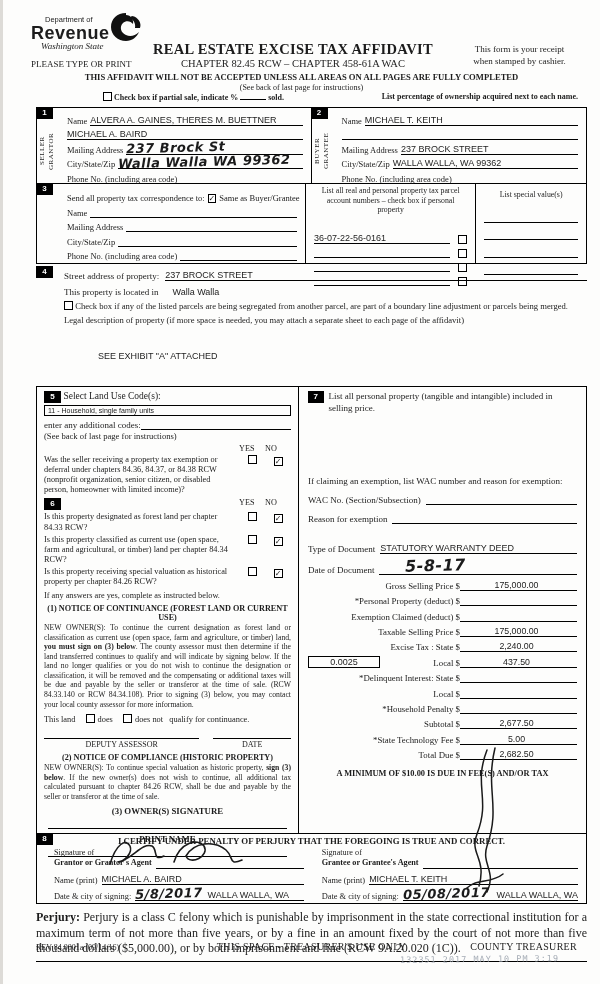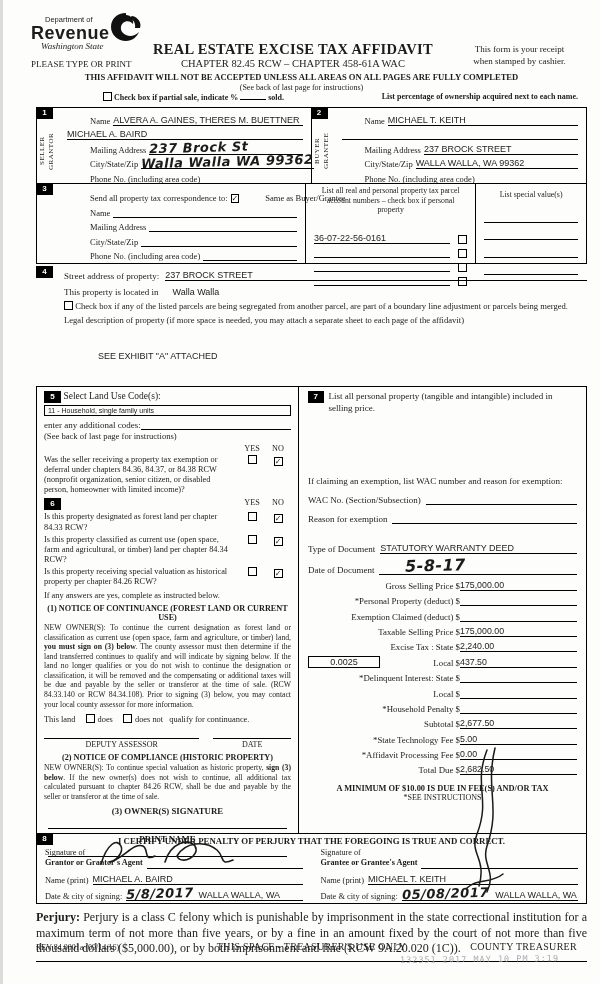--- a/index.html
+++ b/index.html
@@ -48,21 +48,21 @@
   .row12 { display:flex; height:76px; border-bottom:1px solid #000; }
   .party { position:relative; width:50%; padding:3px 8px 2px 30px; }
   .party.seller { border-right:1px solid #000; }
   .vlabel { position:absolute; left:1px; top:13px; bottom:2px; display:flex; }
   .vlabel span {
     writing-mode:vertical-rl; transform:rotate(180deg); font-size:7px; letter-spacing:.5px;
     text-align:center; line-height:1.35; height:100%;
   }
   .party .numbox, .corner-num { position:absolute; left:-1px; top:-1px; }
   .fline { display:flex; align-items:flex-end; height:14.5px; font-size:8.5px; white-space:nowrap; }
-  .fline .lab { padding-right:3px;margin-left:23px; }
+  .fline .lab { padding-right:3px; }
   .fline .val { flex:1; border-bottom:1px solid #000; font-size:9px; }
   .row3 { display:flex; height:79px; }
   .cell3a { position:relative; width:49%; border-right:1px solid #000; padding:3px 8px 2px 30px; }
   .cell3b { width:31%; border-right:1px solid #000; padding:2px 8px; }
   .cell3c { width:20%; padding:2px 8px; }
   .colhdr { text-align:center; font-size:7.8px; line-height:1.25; }
   .parcel-line { display:flex; align-items:flex-end; height:14px; }
   .parcel-line .pl { flex:1; border-bottom:1px solid #000; font-size:9px; margin-right:8px; }
   .assess-line { height:14px; border-bottom:1px solid #000; margin-top:3.5px; }
   .cell3c .first { margin-top:9px; }
@@ -79,21 +79,21 @@
   .cols { display:flex; height:446px; }
   .col-l { position:relative; width:262px; border-right:1.5px solid #000; padding:4px 7px 0 7px; }
   .col-r { position:relative; flex:1; padding:4px 9px 0 9px; }
   .sec-title { font-size:9.5px; }
   .codebox { border:1.5px solid #000; margin:2px 0 1px 0; padding:1px 3px; font-size:7px; font-family:"Liberation Sans",sans-serif; }
   .addl { display:flex; align-items:flex-end; height:13px; font-size:9px; }
   .addl .val { flex:1; border-bottom:1px solid #000; }
   .small-see { font-size:8.6px; margin-top:1px; }
   .yesno-hdr { display:flex; font-size:8.2px; margin-top:3px; }
   .yesno-hdr .sp { flex:1; }
-  .yesno-hdr .c { width:26px; text-align:center; }
+  .yesno-hdr .c { width:26px; text-align:left; }
   .q { display:flex; margin-top:2px; }
   .q .qtext { flex:1; font-size:8.3px; line-height:1.22; padding-right:3px; }
   .q .qc { width:26px; text-align:center; }
   .ifyes { font-size:8.3px; margin-top:4px; }
   .ntitle { font-weight:bold; font-size:8.2px; text-align:center; margin-top:4px; }
   .npara { font-size:7.7px; line-height:1.24; text-align:justify; margin-top:1px; }
   .thisland { font-size:8.4px; margin-top:5px; }
   .thisland .cb { margin:0 3px 0 8px; }
   .dep-row { display:flex; margin-top:14px; gap:14px; font-size:8px; text-align:center; }
   .dep-l { flex:2; } .dep-r { flex:1; }
@@ -103,31 +103,31 @@
   
   .sec7-head { display:flex; gap:5px; }
   .sec7-head .t { font-size:9px; line-height:1.3; }
   .exempt { margin-top:62px; font-size:9px; }
   .labline { display:flex; align-items:flex-end; height:19px; font-size:9px; white-space:nowrap; }
   .labline .lab { padding-right:5px; }
   .labline .val { flex:1; border-bottom:1px solid #000; }
   .typedoc { margin-top:14px; }
   .mrow { display:flex; align-items:flex-end; height:15.4px; font-size:8.8px; }
   .mlabel { width:152px; text-align:right; white-space:nowrap; }
-  .mline { flex:1; border-bottom:1px solid #000; text-align:left; padding-right:4px; font-size:8.8px; }
+  .mline { flex:1; border-bottom:1px solid #000; text-align:center; padding-right:4px; font-size:8.8px; }
   .rate-wrap { display:flex; width:152px; align-items:flex-end; }
   .rate-box { border:1.5px solid #000; font-family:"Liberation Sans",sans-serif; font-size:9px; text-align:center; width:72px; margin-right:4px; }
   .rate-sp { flex:1; text-align:right; white-space:nowrap; }
   .minnote { font-weight:bold; text-align:center; font-size:8.4px; margin-top:9px; }
   .seeinstr { text-align:center; font-size:8px; }
   
   .sec8 { position:relative; border-top:1.5px solid #000; height:70px; padding:2px 8px 0 8px; }
   .sec8 .numbox { position:absolute; left:-1px; top:-1px; }
   .certify { text-align:center; font-weight:bold; font-size:8.8px; }
-  .sig-cols { display:flex; margin-top:2px; gap:18px; }
+  .sig-cols { display:flex; margin-top:2px; gap:18px;margin-left:9px; }
   .sig-col { flex:1; position:relative; }
   .sigrow { display:flex; font-size:8.2px; line-height:1.25; }
   .sigrow .who { white-space:nowrap; }
   .sigrow .sline { flex:1; border-bottom:1px solid #000; margin-left:4px; position:relative; }
   .inforow { display:flex; align-items:flex-end; height:16px; font-size:8.4px; white-space:nowrap; }
   .inforow .lab { padding-right:4px; }
   .inforow .val { flex:1; border-bottom:1px solid #000; font-size:9px; }
   .sig-svg { position:absolute; pointer-events:none; }
   .grantor-sig { left:48px; top:-16px; }
   .grantee-scrawl { position:absolute; left:420px; top:-88px; pointer-events:none; }
@@ -439,30 +439,25 @@
         </div>
         <div class="mrow">
           <span class="mlabel"><span>Subtotal</span> <span>$</span></span>
           <span class="mline typed">2,677.50</span>
         </div>
         <div class="mrow">
           <span class="mlabel"><span>*State Technology Fee</span> <span>$</span></span>
           <span class="mline typed">5.00</span>
         </div>
         <div class="mrow">
-          <span class="mlabel"><span>*Affidavit Processing Fee</span> <span>$</span></span>
-          <span class="mline typed">0.00</span>
-        </div>
-        <div class="mrow">
           <span class="mlabel"><span>Total Due</span> <span>$</span></span>
           <span class="mline typed">2,682.50</span>
         </div>
 
         <div class="minnote">A MINIMUM OF $10.00 IS DUE IN FEE(S) AND/OR TAX</div>
-        <div class="seeinstr">*SEE INSTRUCTIONS</div>
       </div>
     </div>
 
     <div class="sec8">
       <span class="numbox">8</span>
       <div class="certify">I CERTIFY UNDER PENALTY OF PERJURY THAT THE FOREGOING IS TRUE AND CORRECT.</div>
       <div class="sig-cols">
         <div class="sig-col">
           <div class="sigrow">
             <span class="who"><span>Signature of</span><br><b>Grantor or Grantor's Agent</b></span>

